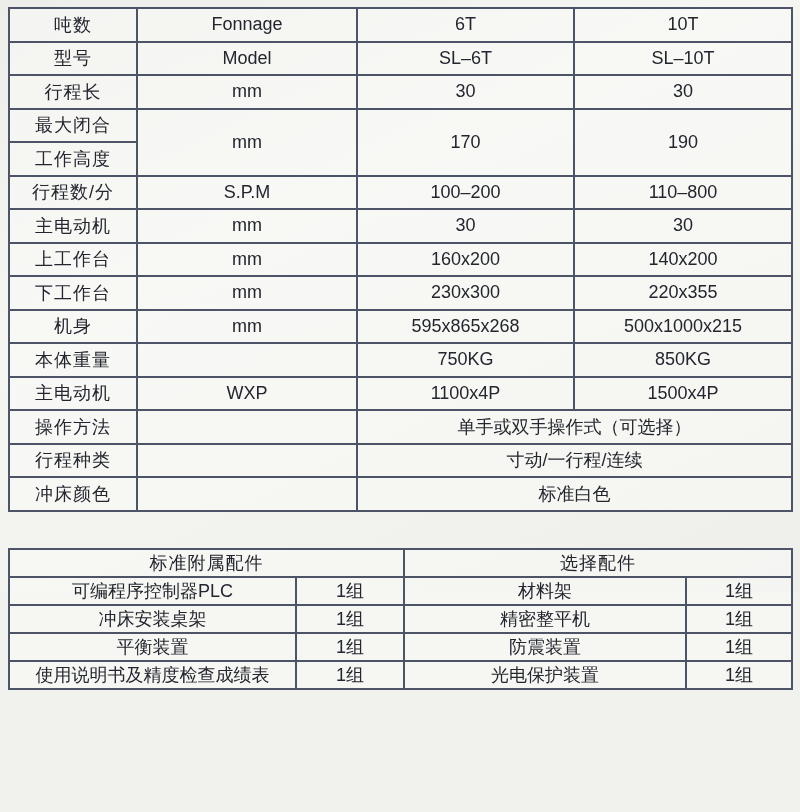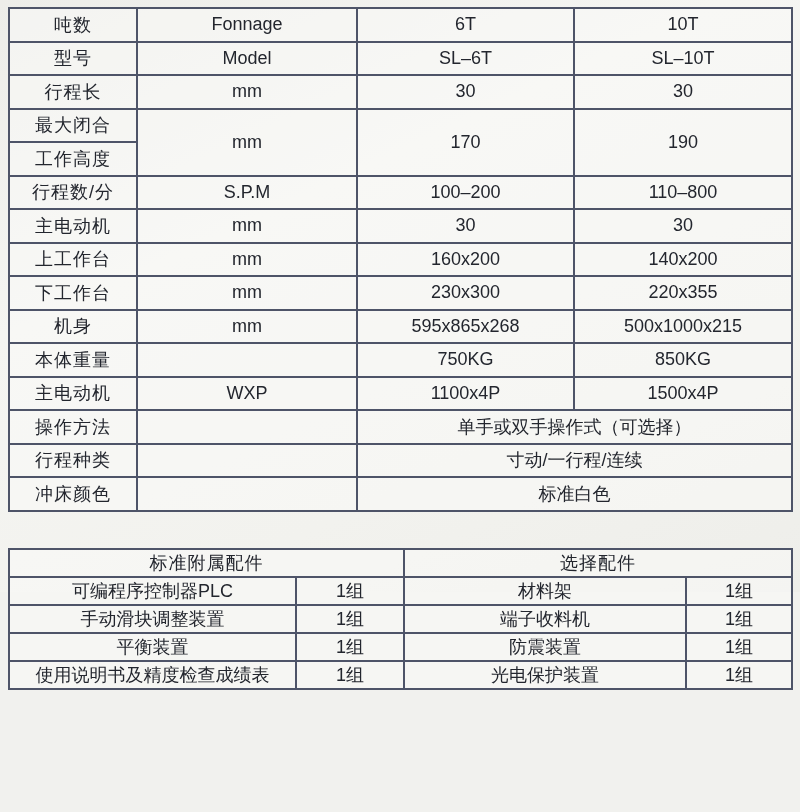--- a/index.html
+++ b/index.html
@@ -161,23 +161,23 @@
         <td colspan="2">标准附属配件</td>
         <td colspan="2">选择配件</td>
       </tr>
       <tr>
         <td>可编程序控制器PLC</td>
         <td>1组</td>
         <td>材料架</td>
         <td>1组</td>
       </tr>
       <tr>
-        <td>手动滑块调整装置</td>
+        <td>冲床安装桌架</td>
         <td>1组</td>
-        <td>端子收料机</td>
+        <td>精密整平机</td>
         <td>1组</td>
       </tr>
       <tr>
         <td>平衡装置</td>
         <td>1组</td>
         <td>防震装置</td>
         <td>1组</td>
       </tr>
       <tr>
         <td>使用说明书及精度检查成绩表</td>

